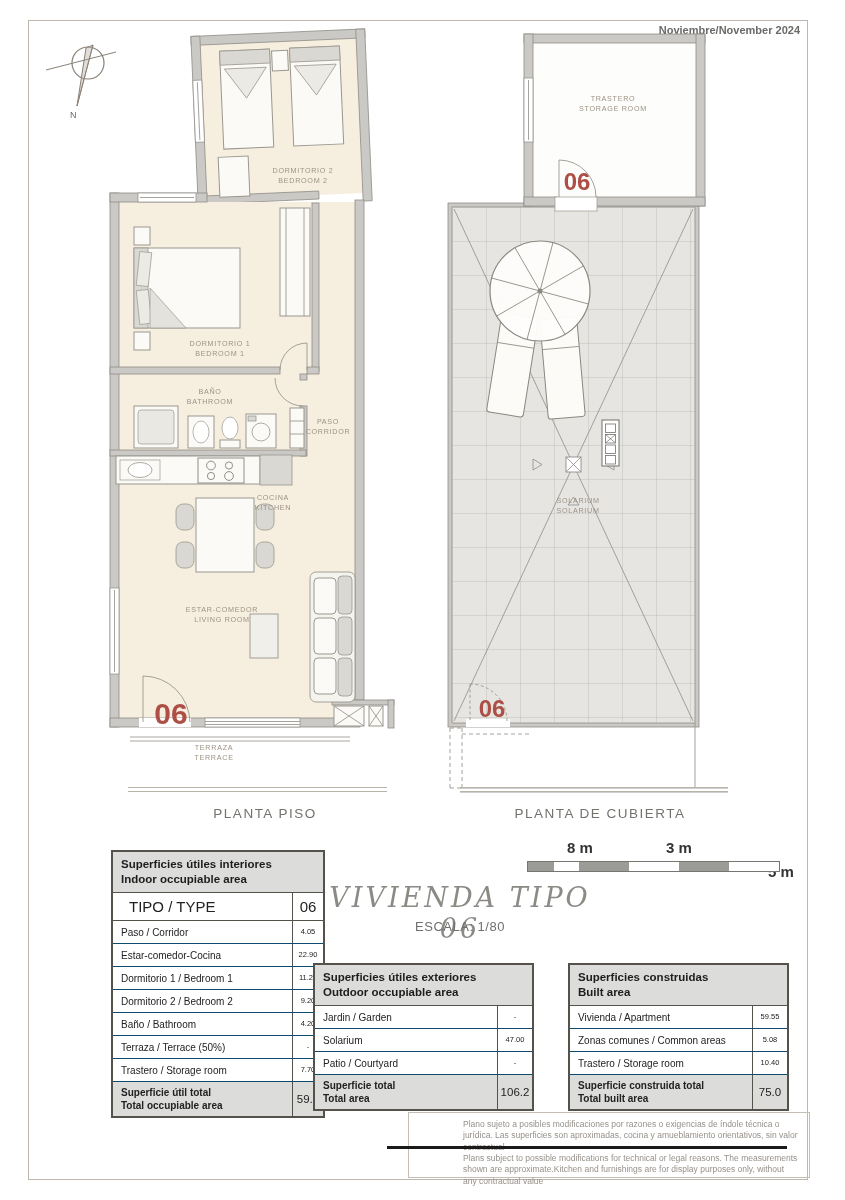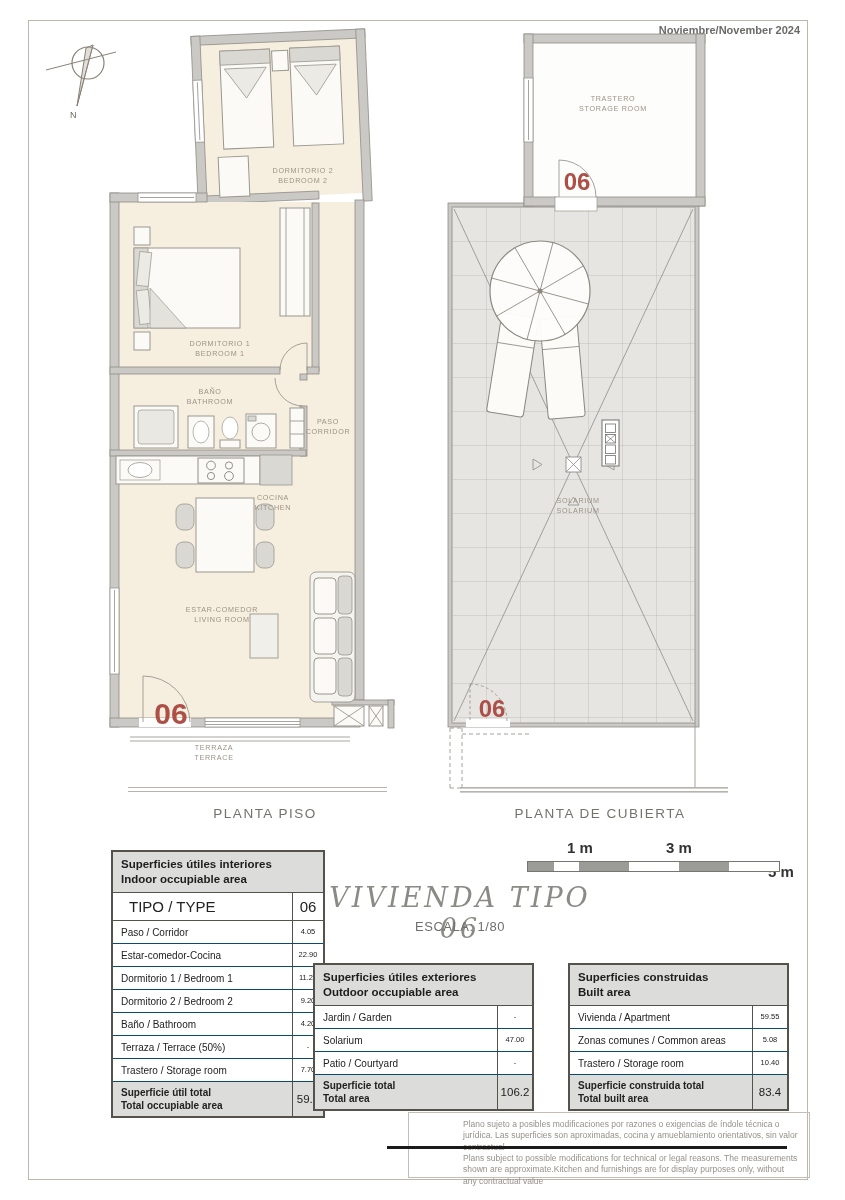--- a/index.html
+++ b/index.html
@@ -318,21 +318,21 @@
 
     <text x="578" y="503" class="roomlabel">SOLARIUM</text>
     <text x="578" y="513" class="roomlabel">SOLARIUM</text>
   </svg>
 
   <div class="capline" style="left:128px;width:259px;"></div>
   <div class="capline" style="left:460px;width:268px;"></div>
   <div class="plan-caption" style="left:440px;width:320px;">PLANTA DE CUBIERTA</div>
   <div class="plan-caption" style="left:100px;width:330px;">PLANTA PISO</div>
 
-  <span class="sb-label" style="left:560px;">1 m</span>
+  <span class="sb-label" style="left:560px;">8 m</span>
   <span class="sb-label" style="left:659px;">3 m</span>
   <span class="sb-label" style="left:761px;margin-top:24px;">5 m</span>
   <div class="scalebar">
     <div class="seg seg-g" style="width:26px;"></div>
     <div class="seg seg-w" style="width:25px;"></div>
     <div class="seg seg-g" style="width:50px;"></div>
     <div class="seg seg-w" style="width:50px;"></div>
     <div class="seg seg-g" style="width:50px;"></div>
     <div class="seg seg-w" style="width:50px;"></div>
   </div>
@@ -427,21 +427,21 @@
     </div>
     <div class="t-row">
       <span class="t-label">Trastero / Storage room</span>
       <span class="t-val">10.40</span>
     </div>
     <div class="t-total">
       <div class="t-total-labels">
         <div>Superficie construida total</div>
         <div>Total built area</div>
       </div>
-      <div class="t-val-total">83.4</div>
+      <div class="t-val-total">75.0</div>
     </div>
   </div>
 
   <div class="disc-box">
     <div class="disc-text disc-es">Plano sujeto a posibles modificaciones por razones o exigencias de índole técnica o jurídica. Las superficies son aproximadas, cocina y amueblamiento  orientativos, sin valor contractual</div>
     <div class="disc-text disc-en">Plans subject to possible modifications for technical or legal reasons. The measurements shown are approximate.Kitchen and furnishings are for display purposes only, without any contractual value</div>
   </div>
   <div class="disc-divider"></div>
 </div>
 

